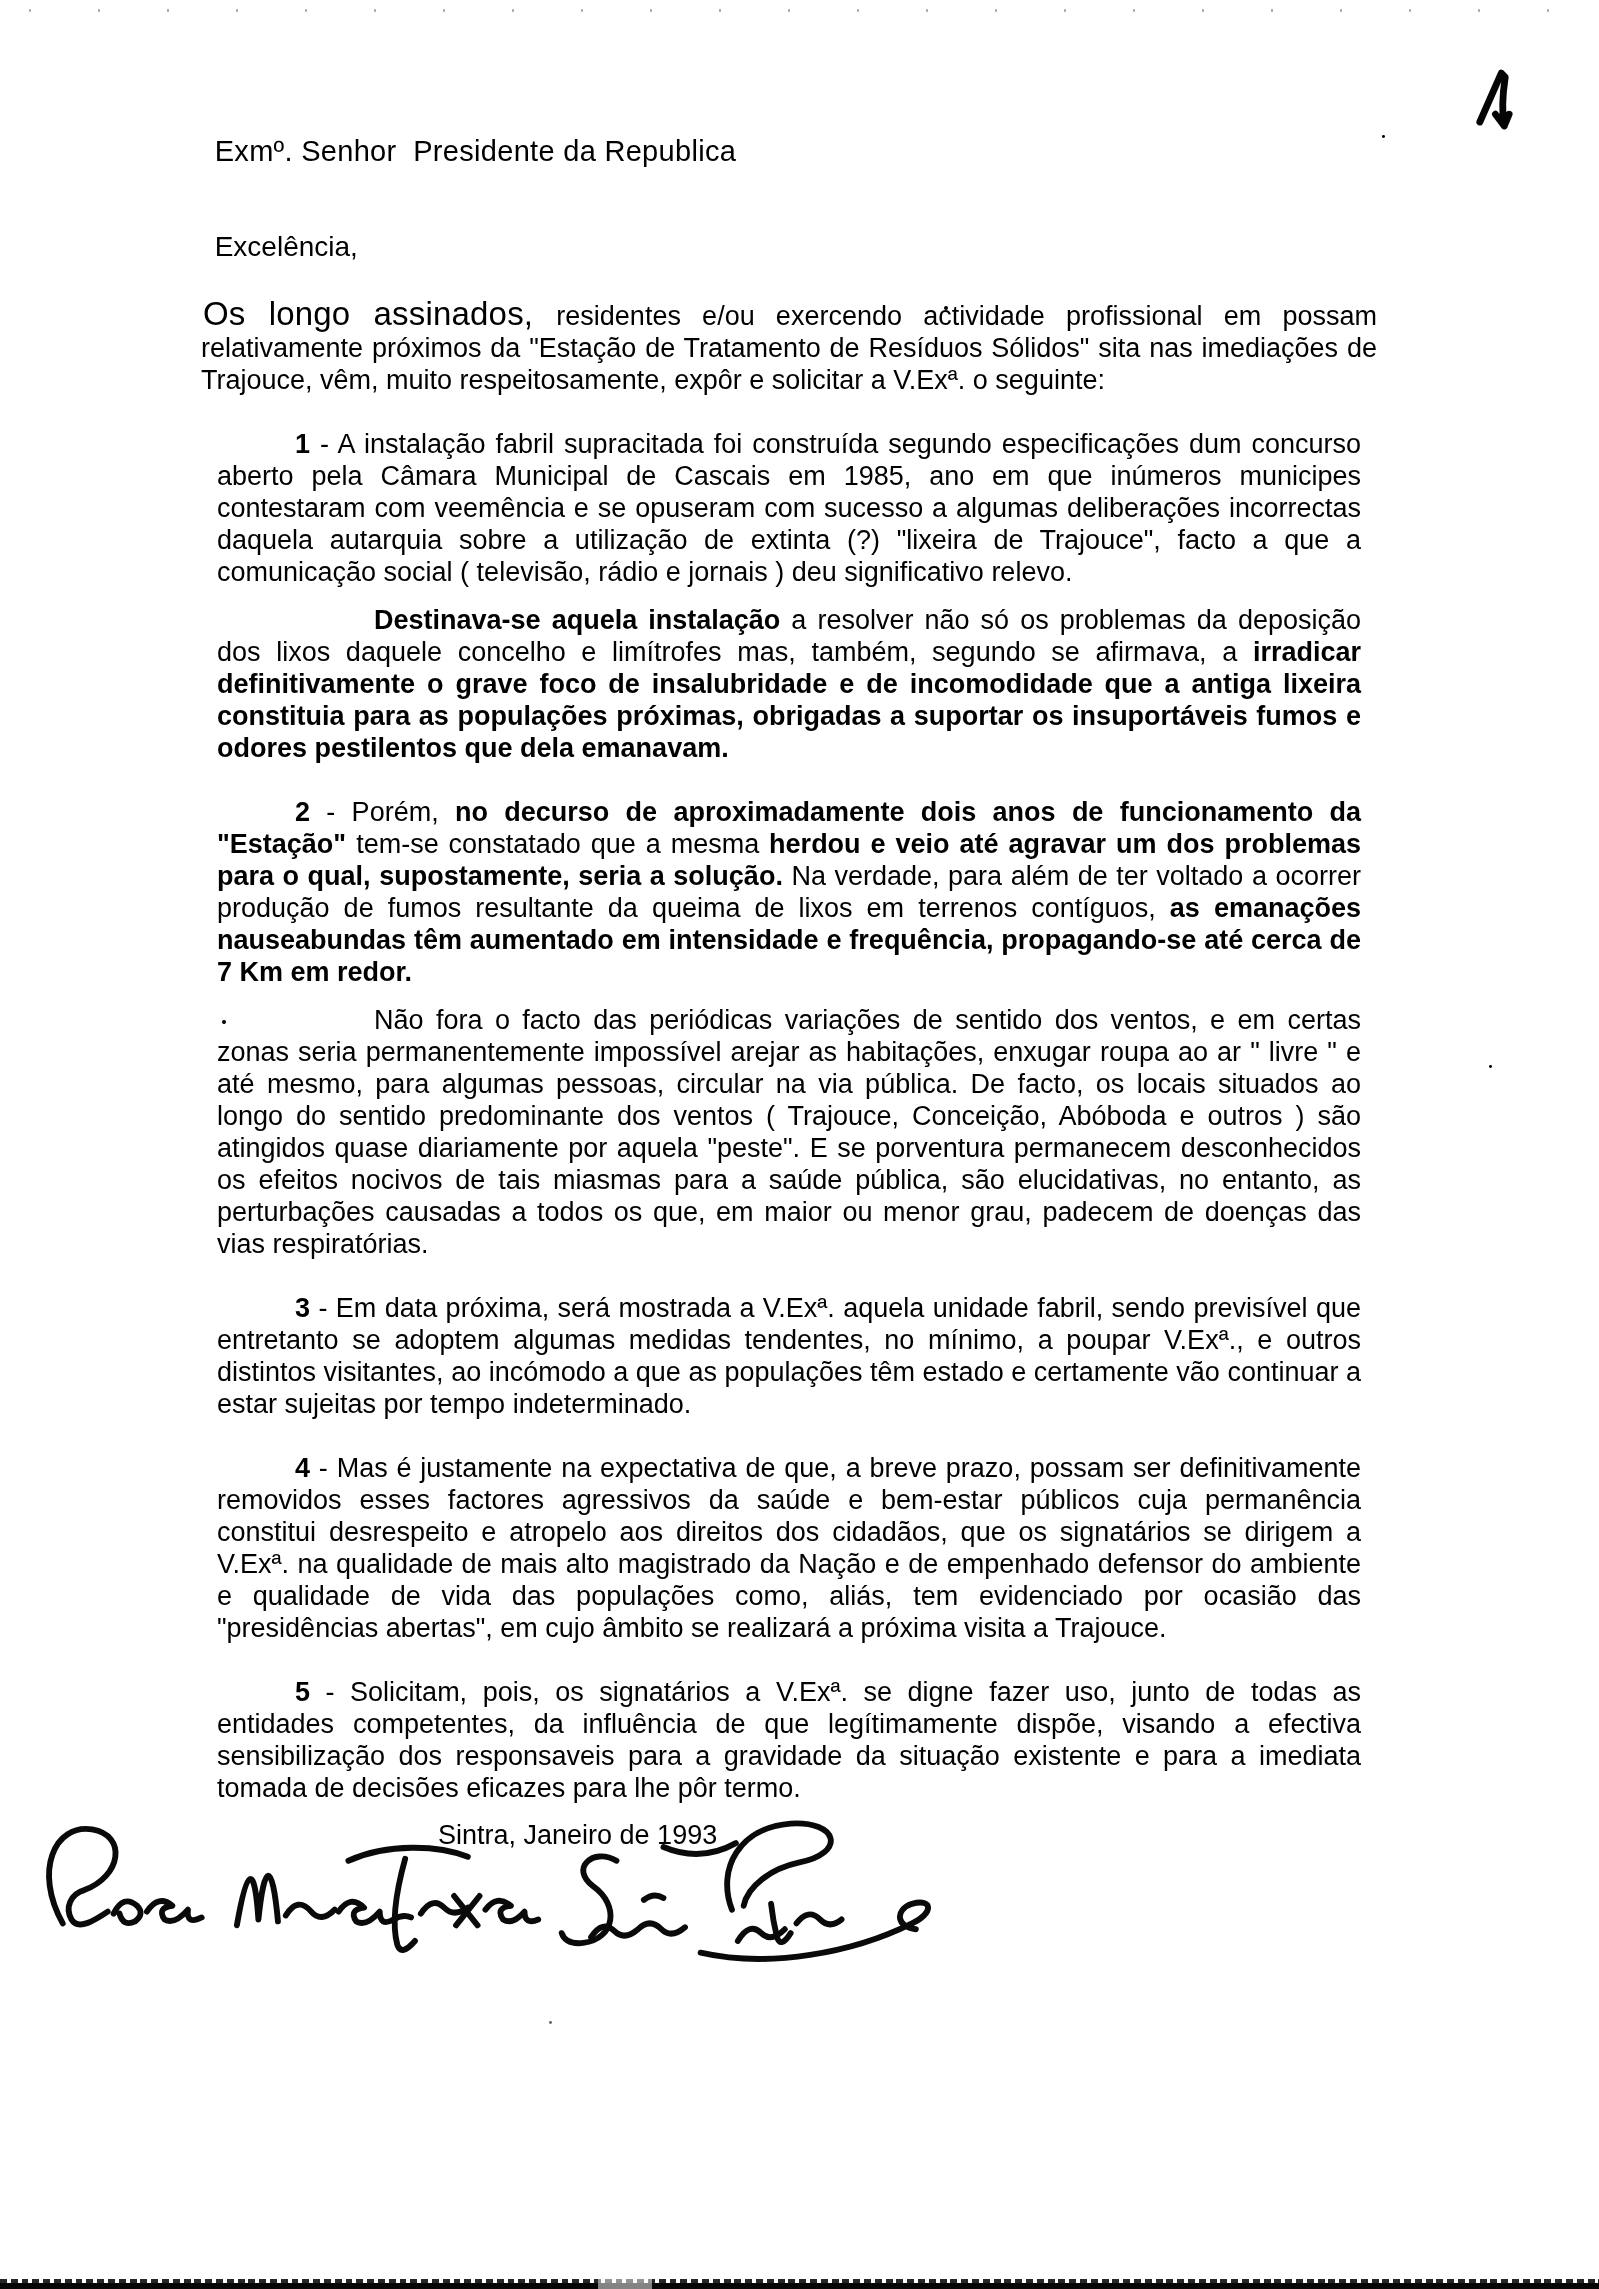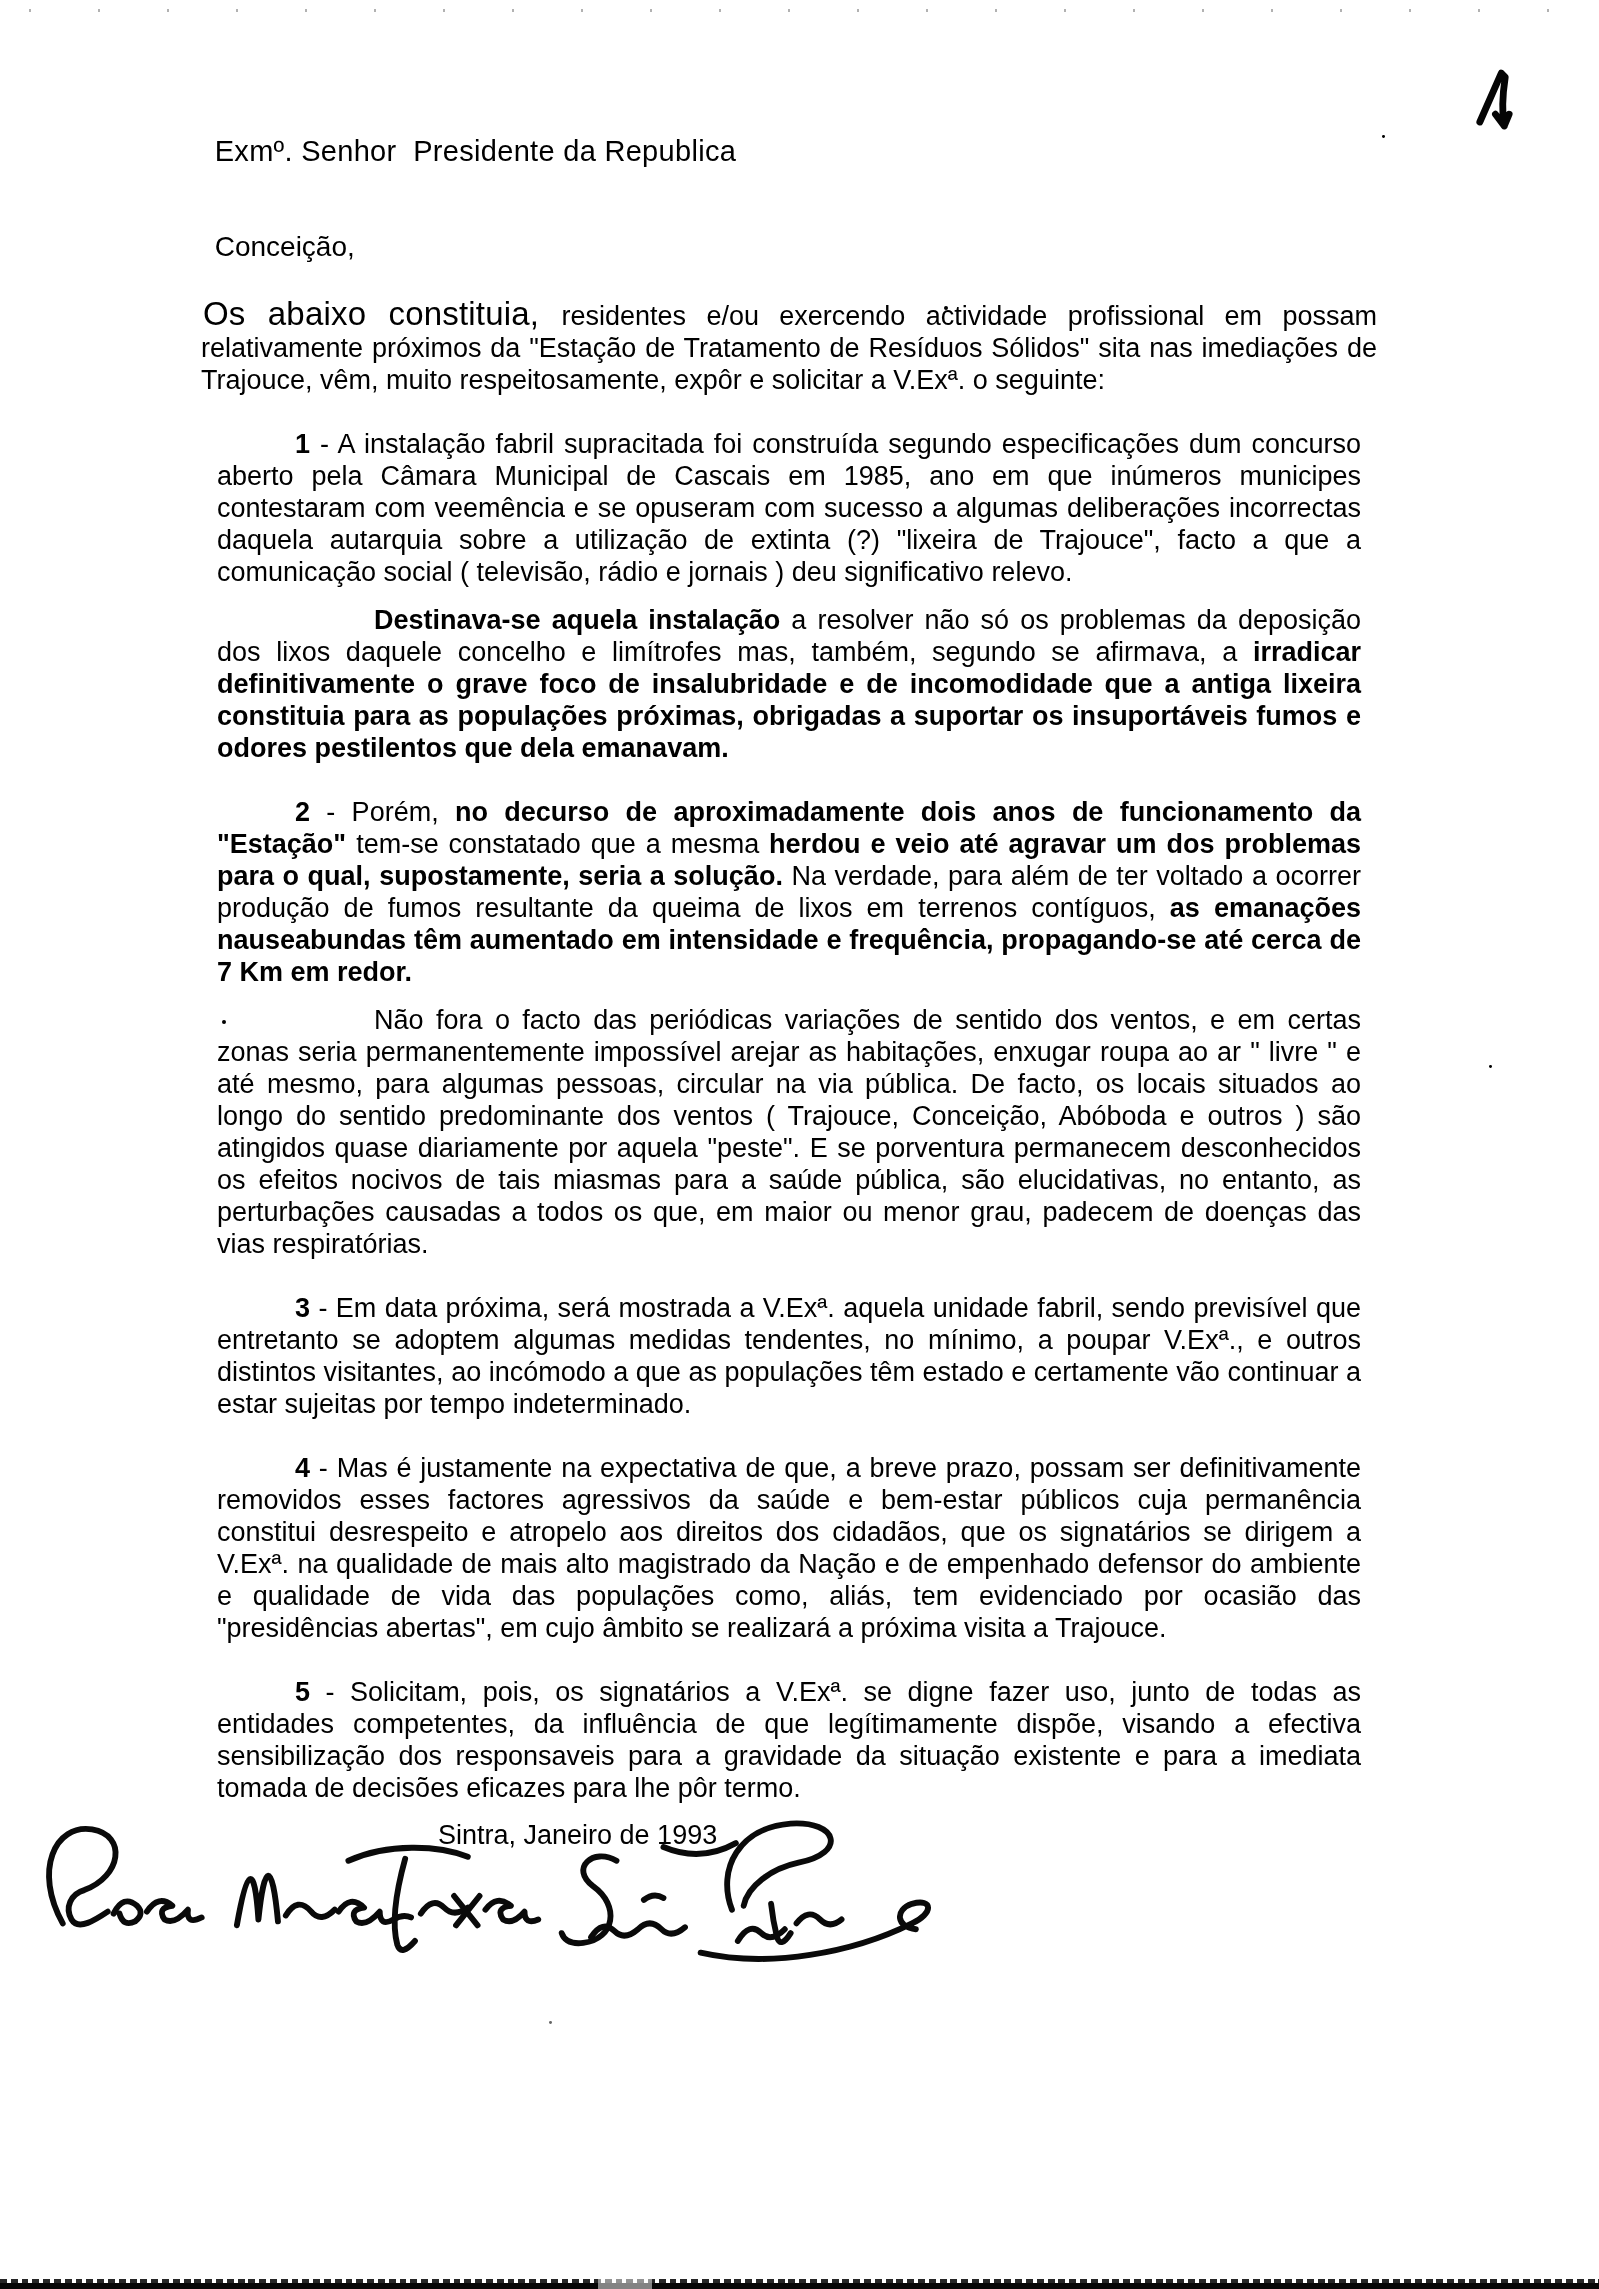--- a/index.html
+++ b/index.html
@@ -48,23 +48,23 @@
   <div class="scan-top"></div>
 
   <svg class="pagenum-svg" width="43" height="71" viewBox="0 0 44 72" aria-label="1">
     <path d="M8,58 L30,8 L34,12 C31,32 30,46 33,62 M33,62 L24,50 M33,62 L38,50" fill="none" stroke="#050505" stroke-width="7" stroke-linecap="round" stroke-linejoin="round"></path>
   </svg>
 
   <div class="content">
 
     <div class="addressee">Exmº. Senhor  Presidente da Republica</div>
 
-    <div class="salutation">Conceição,</div>
+    <div class="salutation">Excelência,</div>
 
-    <p class="opening"><span class="lead">Os abaixo constituia, </span><span>residentes e/ou exercendo actividade profissional em possam relativamente próximos da "Estação de Tratamento de Resíduos Sólidos" sita nas imediações de Trajouce, vêm, muito respeitosamente, expôr e solicitar a V.Exª. o seguinte:</span></p>
+    <p class="opening"><span class="lead">Os longo assinados, </span><span>residentes e/ou exercendo actividade profissional em possam relativamente próximos da "Estação de Tratamento de Resíduos Sólidos" sita nas imediações de Trajouce, vêm, muito respeitosamente, expôr e solicitar a V.Exª. o seguinte:</span></p>
 
     <p class="para num gap"><span class="b">1</span><span> - A instalação fabril supracitada foi construída segundo especificações dum concurso aberto pela Câmara Municipal de Cascais em 1985, ano em que inúmeros municipes contestaram com veemência e se opuseram com sucesso a algumas deliberações incorrectas daquela autarquia sobre a utilização de extinta (?) "lixeira de Trajouce", facto a que a comunicação social ( televisão, rádio e jornais ) deu significativo relevo.</span></p>
     <p class="para sub"><span class="b">Destinava-se aquela instalação </span><span>a resolver não só os problemas da deposição dos lixos daquele concelho e limítrofes mas, também, segundo se afirmava, a </span><span class="b">irradicar definitivamente o grave foco de insalubridade e de incomodidade que a antiga lixeira constituia para as populações próximas, obrigadas a suportar os insuportáveis fumos e odores pestilentos que dela emanavam.</span></p>
     <p class="para num gap"><span class="b">2</span><span> - Porém, </span><span class="b">no decurso de aproximadamente dois anos de funcionamento da "Estação"</span><span> tem-se constatado que a mesma </span><span class="b">herdou e veio até agravar um dos problemas para o qual, supostamente, seria a solução.</span><span> Na verdade, para além de ter voltado a ocorrer produção de fumos resultante da queima de lixos em terrenos contíguos, </span><span class="b">as emanações nauseabundas têm aumentado em intensidade e frequência, propagando-se até cerca de 7 Km em redor.</span></p>
     <p class="para sub"><span>Não fora o facto das periódicas variações de sentido dos ventos, e em certas zonas seria permanentemente impossível arejar as habitações, enxugar roupa ao ar " livre " e até mesmo, para algumas pessoas, circular na via pública. De facto, os locais situados ao longo do sentido predominante dos ventos ( Trajouce, Conceição, Abóboda e outros ) são atingidos quase diariamente por aquela "peste". E se porventura permanecem desconhecidos os efeitos nocivos de tais miasmas para a saúde pública, são elucidativas, no entanto, as perturbações causadas a todos os que, em maior ou menor grau, padecem de doenças das vias respiratórias.</span></p>
     <p class="para num gap"><span class="b">3</span><span> - Em data próxima, será mostrada a V.Exª. aquela unidade fabril, sendo previsível que entretanto se adoptem algumas medidas tendentes, no mínimo, a poupar V.Exª., e outros distintos visitantes, ao incómodo a que as populações têm estado e certamente vão continuar a estar sujeitas por tempo indeterminado.</span></p>
     <p class="para num gap"><span class="b">4</span><span> - Mas é justamente na expectativa de que, a breve prazo, possam ser definitivamente removidos esses factores agressivos da saúde e bem-estar públicos cuja permanência constitui desrespeito e atropelo aos direitos dos cidadãos, que os signatários se dirigem a V.Exª. na qualidade de mais alto magistrado da Nação e de empenhado defensor do ambiente e qualidade de vida das populações como, aliás, tem evidenciado por ocasião das "presidências abertas", em cujo âmbito se realizará a próxima visita a Trajouce.</span></p>
     <p class="para num gap"><span class="b">5</span><span> - Solicitam, pois, os signatários a V.Exª. se digne fazer uso, junto de todas as entidades competentes, da influência de que legítimamente dispõe, visando a efectiva sensibilização dos responsaveis para a gravidade da situação existente e para a imediata tomada de decisões eficazes para lhe pôr termo.</span></p>
 
     <div class="closing">

